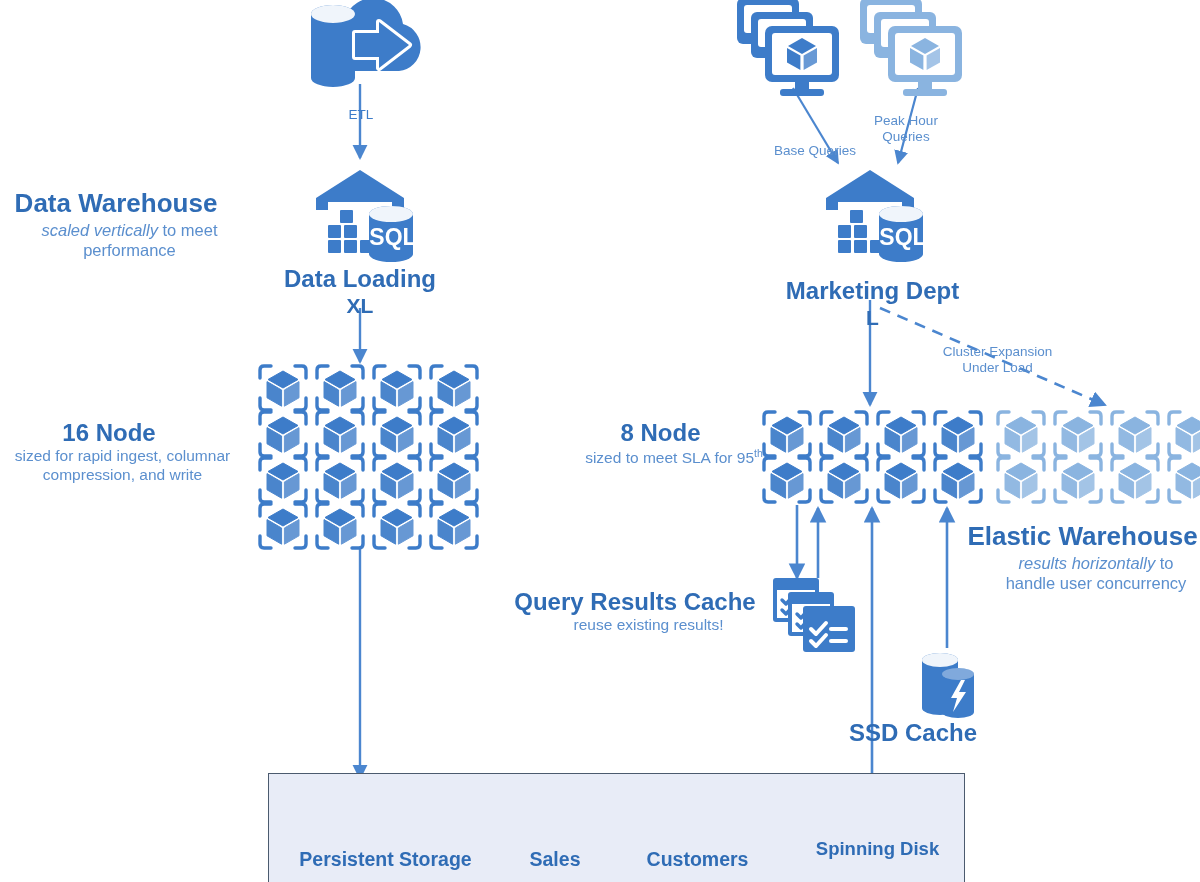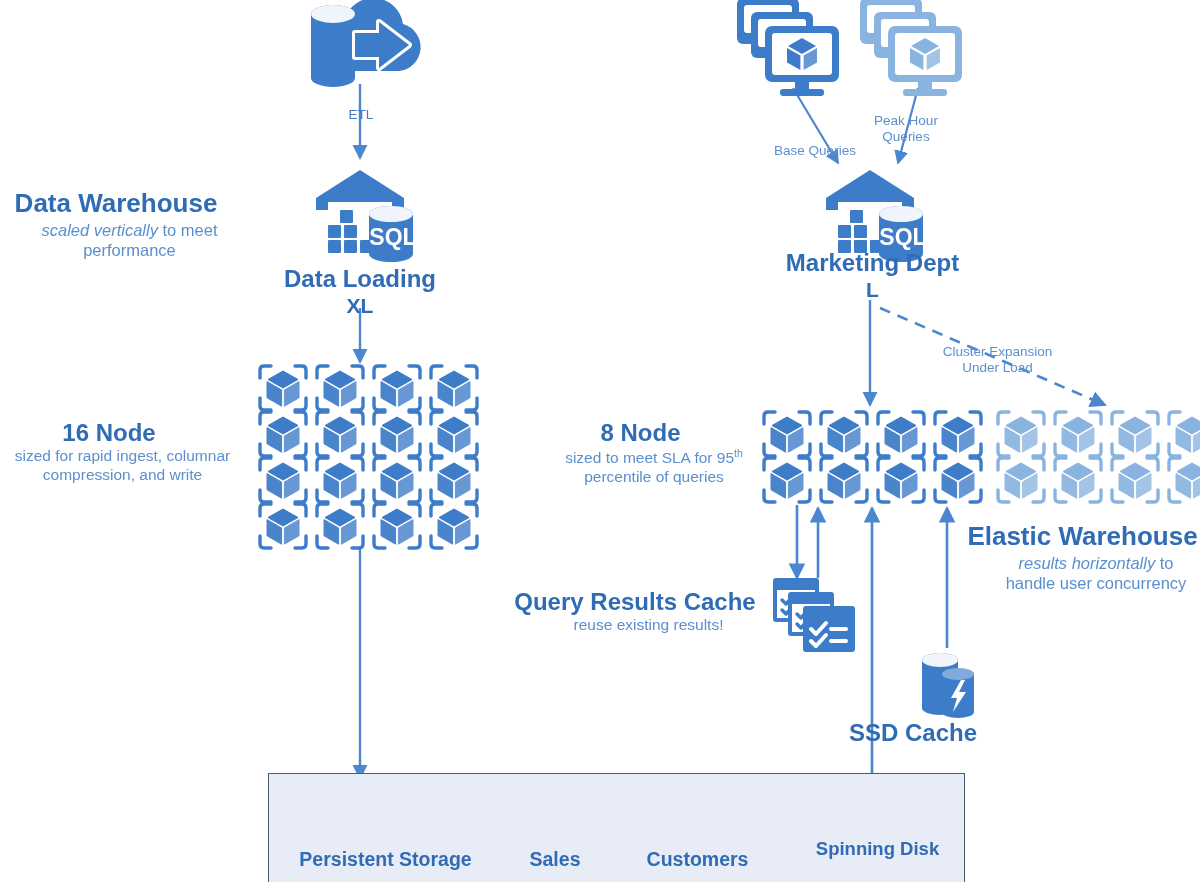--- a/index.html
+++ b/index.html
@@ -284,36 +284,35 @@
 
   <div class="arrow-lbl" style="left:750px;top:122px;width:130px;text-align:center;margin-top:21px;">
     <span>Base Queries</span>
   </div>
 
   <div class="arrow-lbl" style="left:862px;top:113px;width:88px;">
     <div>Peak Hour</div>
     <div>Queries</div>
   </div>
 
-  <div class="txt" style="left:770px;top:248px;width:205px;">
+  <div class="txt" style="left:770px;top:276px;width:205px;">
     <div class="hdr title-md">Marketing Dept</div>
     <div class="hdr title-sm">L</div>
   </div>
 
   <div class="arrow-lbl" style="left:925px;top:344px;width:145px;">
     <div>Cluster Expansion</div>
     <div>Under Load</div>
   </div>
 
-  <div class="txt" style="left:528px;top:418px;width:225px;">
+  <div class="txt" style="left:548px;top:418px;width:225px;">
     <div class="hdr title-md">8 Node</div>
     <div class="sub body-15">
       <span>sized to meet SLA for 95</span><sup style="font-size:0.68em;">th</sup>
     </div>
-    <div class="sub body-15">percentile of queries</div>
   </div>
 
   <div class="txt" style="left:960px;top:521px;width:245px;">
     <div class="hdr title-lg">Elastic Warehouse</div>
     <div class="sub body-16">
       <span class="ital">results horizontally</span><span> to</span>
     </div>
     <div class="sub body-16">handle user concurrency</div>
   </div>
 

